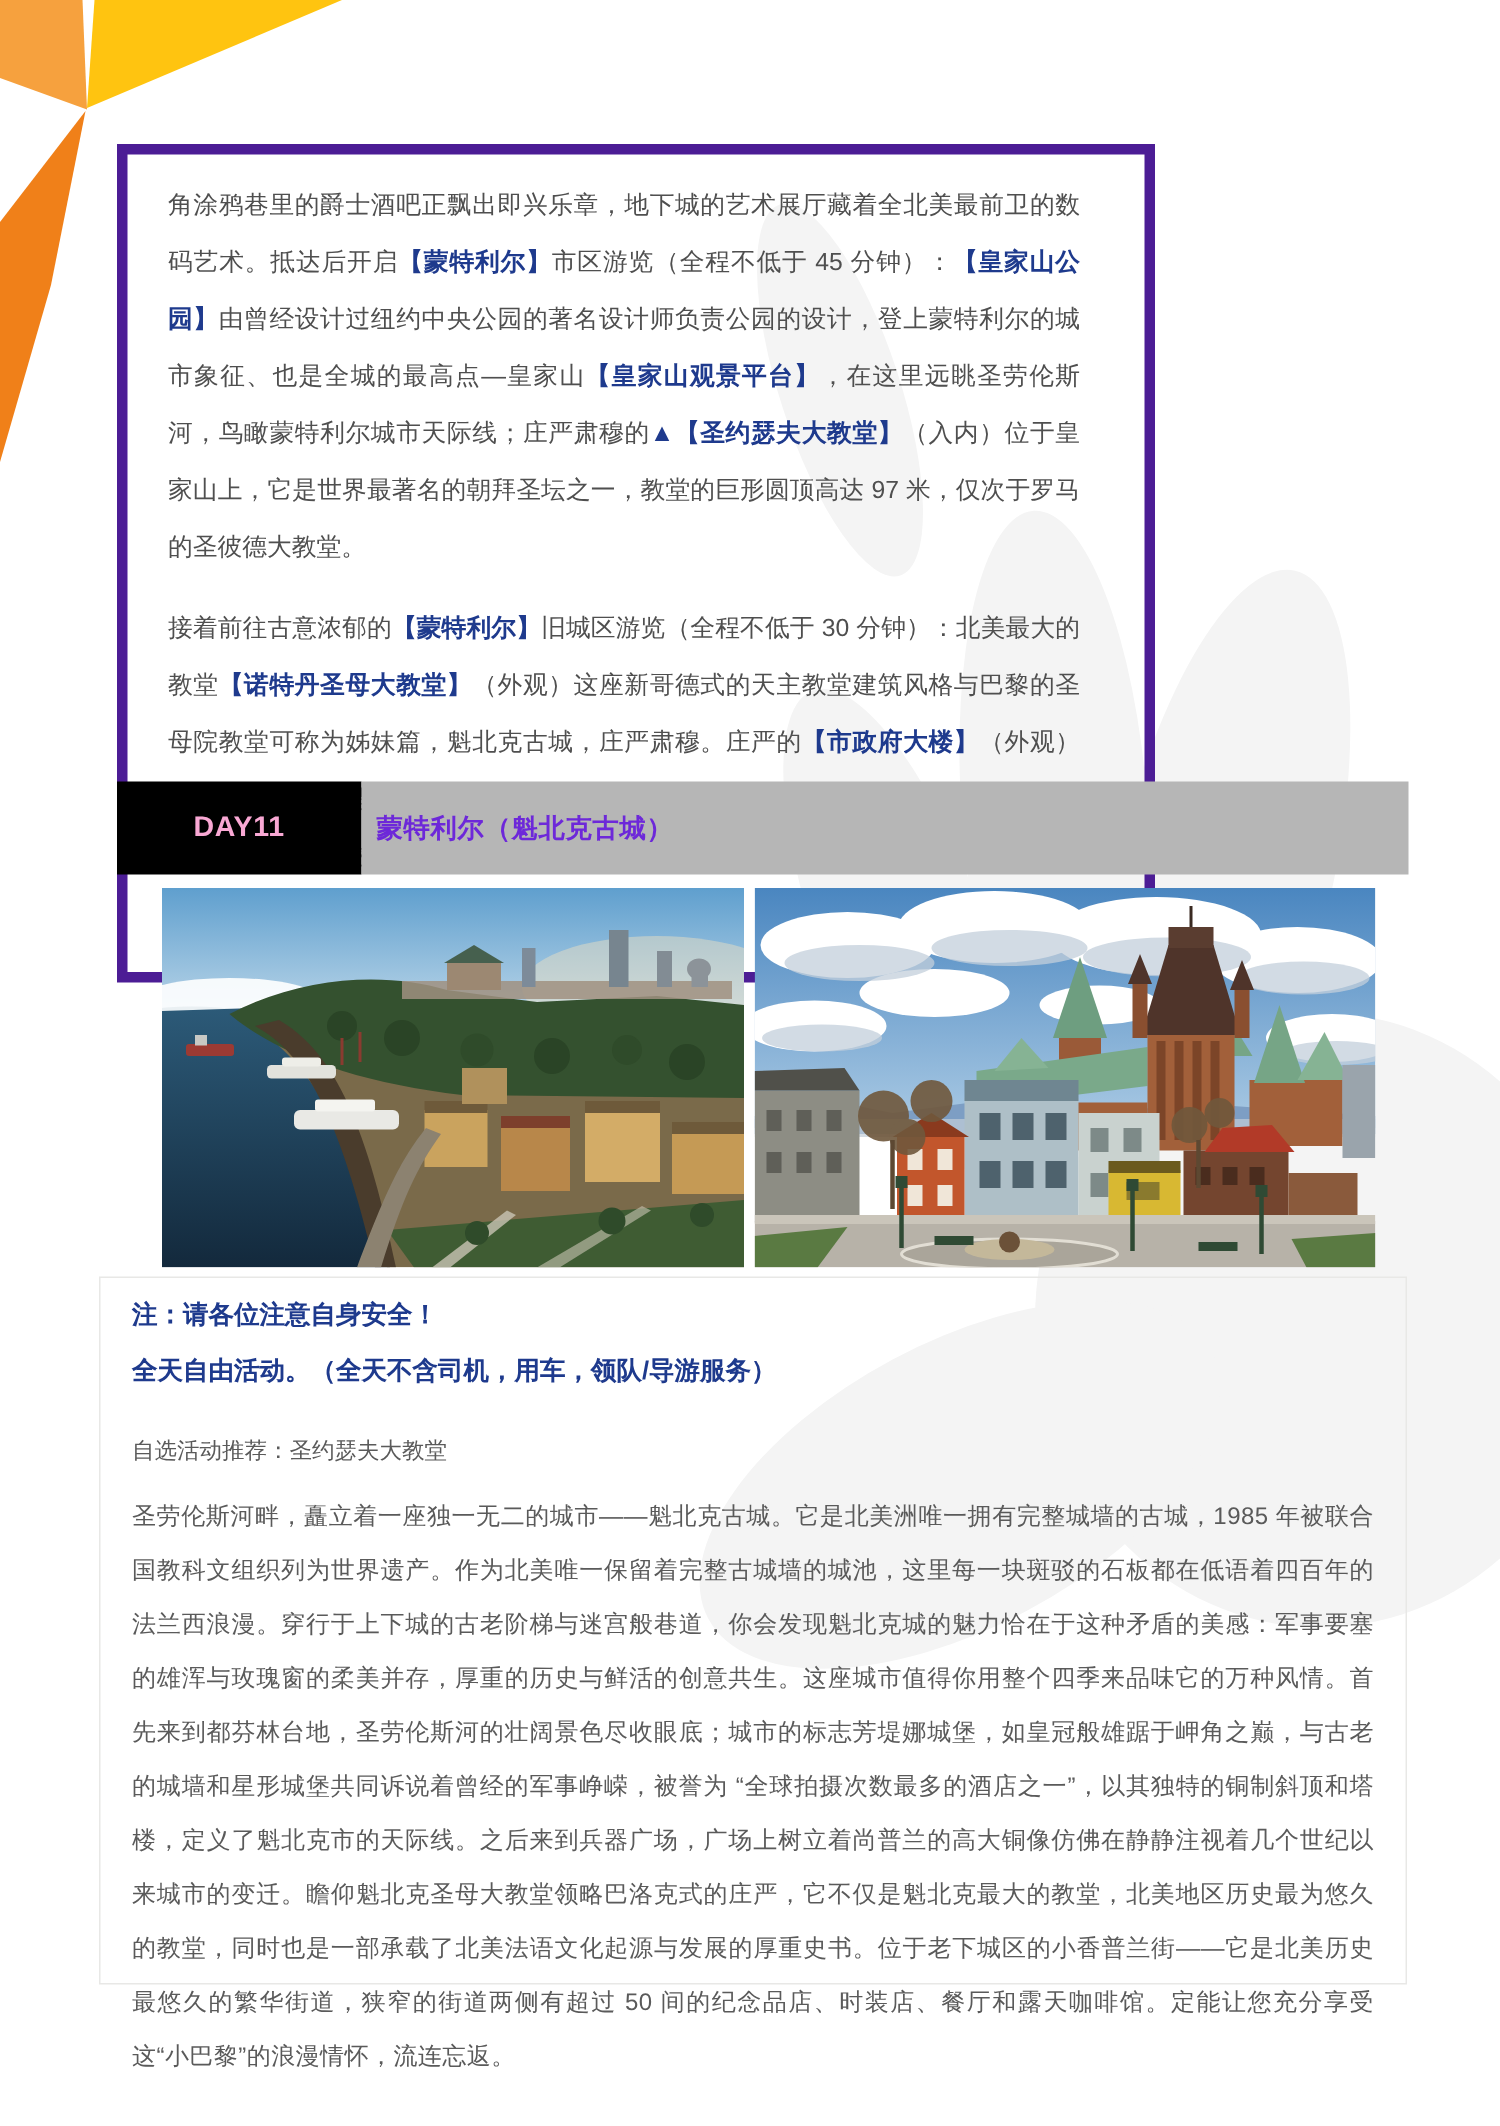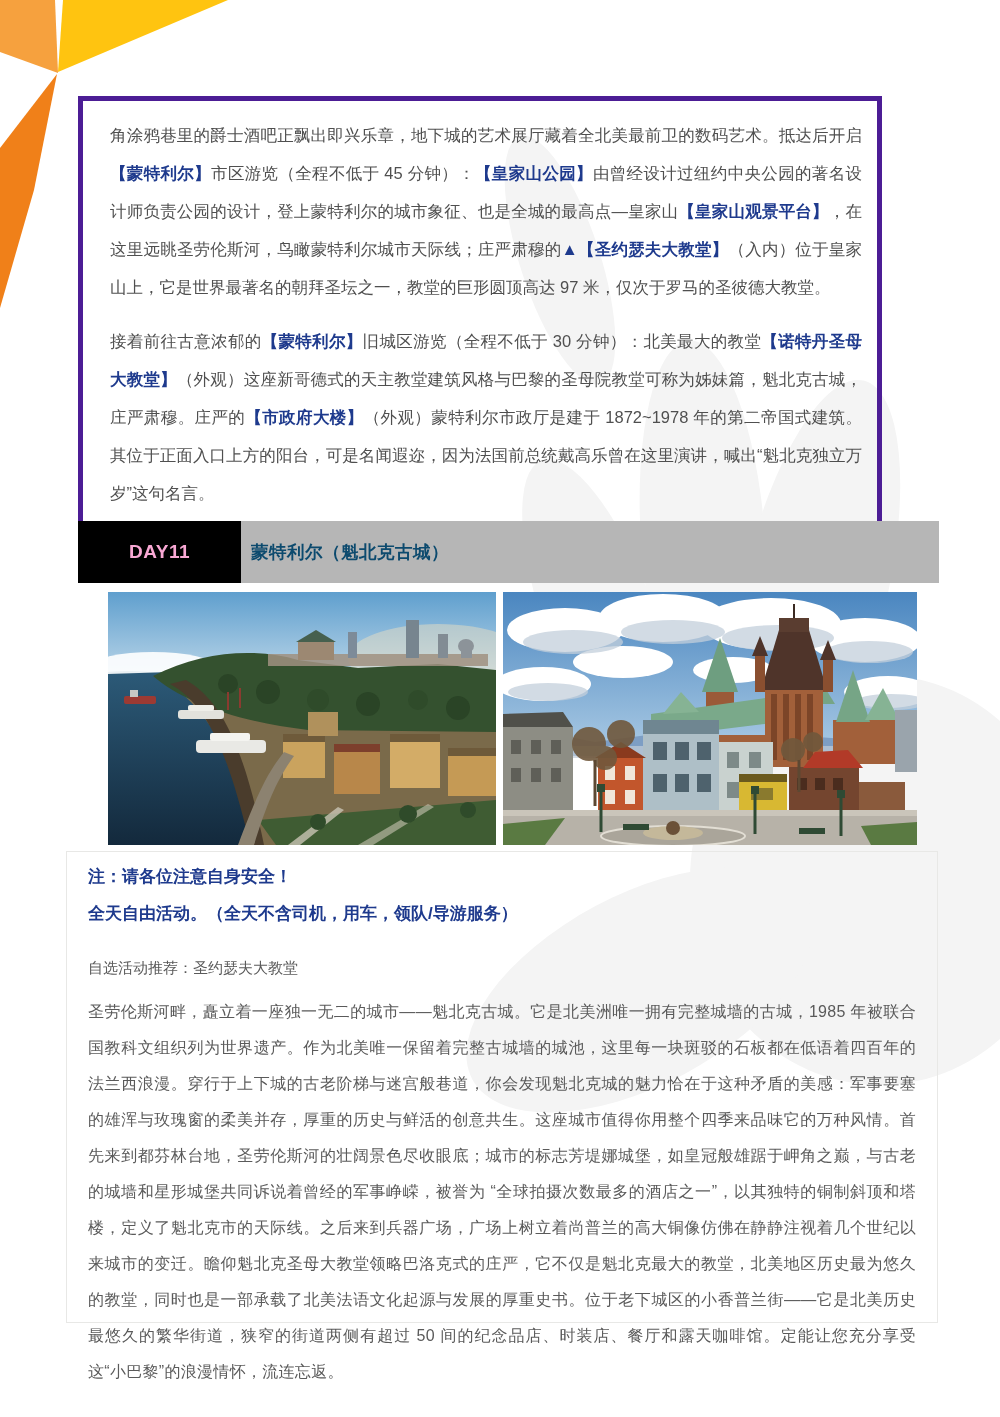--- a/index.html
+++ b/index.html
@@ -8,40 +8,40 @@
     font-family:"Liberation Sans","DejaVu Sans",sans-serif;
     -webkit-font-smoothing:antialiased;
   }
   .layer{position:absolute;left:0;top:0;}
   
   #corner{z-index:2;}
   #watermark{z-index:0;}
   
   .content{position:absolute;left:0;top:0;width:1000px;z-index:1;}
   .intro-box{
-    position:absolute;left:78px;top:96px;width:804px;box-sizing:border-box;
-    border:5px solid #4c1d95;background:transparent;
-    padding:15px 15px 20px 27px;
+    position:absolute;left:78px;top:96px;width:692px;box-sizing:border-box;
+    border:7px solid #4c1d95;background:transparent;
+    padding:15px 43px 20px 27px;
     font-size:16.5px;line-height:38px;color:#4f4f4f;text-align:justify;
   }
   .intro-box p{margin:0;}
   .intro-box p + p{margin-top:16px;}
   .seg-b{color:#1e3a8d;font-weight:bold;}
   
   .day-row{
     position:absolute;left:78px;top:521px;width:861px;height:62px;
     display:flex;
   }
   .day-badge{
     width:163px;background:#000000;color:#f9a8d4;
     display:flex;align-items:center;justify-content:center;
     font-weight:bold;font-size:19px;letter-spacing:0.5px;
   }
   .day-title{
-    flex:1;background:#b6b6b6;color:#0c4a6e;
+    flex:1;background:#b6b6b6;color:#6d28d9;
     display:flex;align-items:center;padding-left:10px;
     font-weight:bold;font-size:17.5px;letter-spacing:0.5px;
   }
   
   .photos-row{
     position:absolute;left:108px;top:592px;width:809px;height:253px;
     display:flex;gap:7px;
   }
   .photo{height:253px;overflow:hidden;}
   .photo svg{display:block;}

